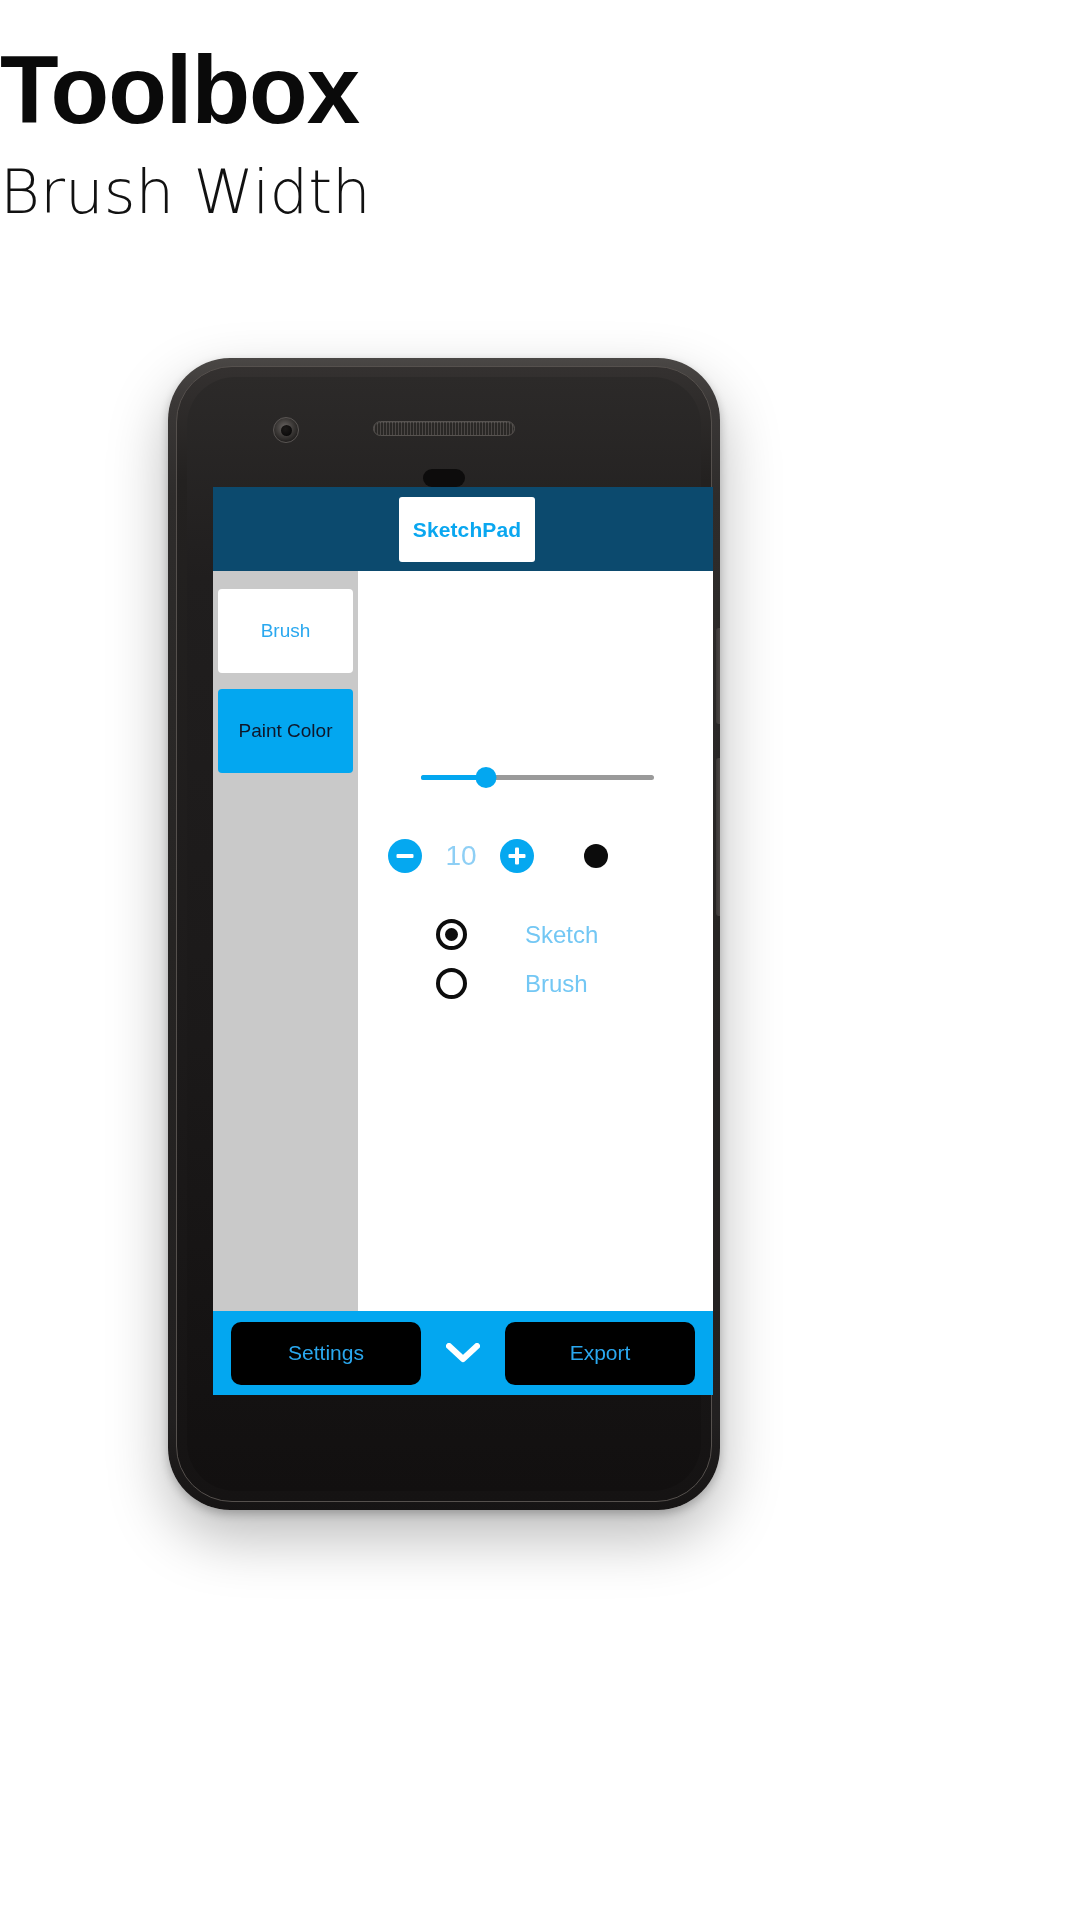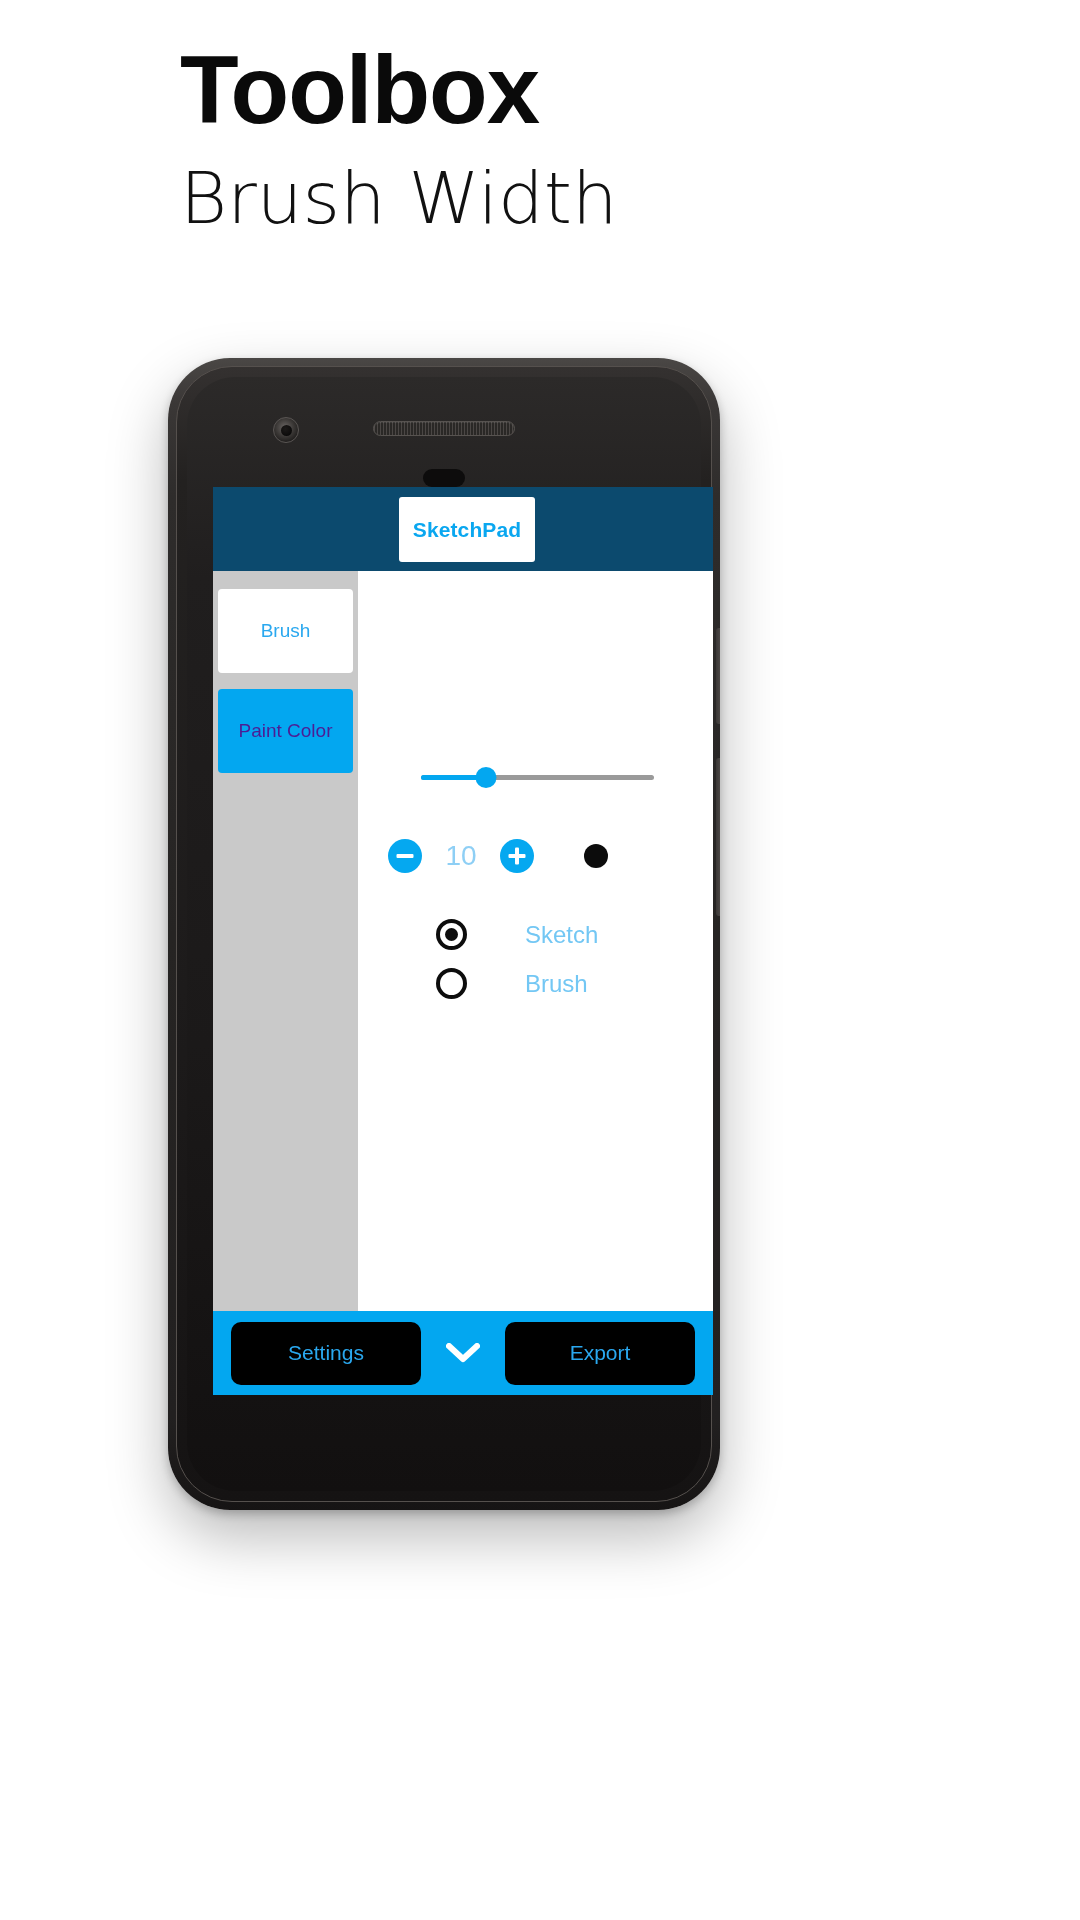--- a/index.html
+++ b/index.html
@@ -5,28 +5,28 @@
   * { box-sizing: border-box; margin: 0; padding: 0; }
   html, body {
     width: 1080px; height: 1920px;
     background: #ffffff;
     font-family: "Liberation Sans", sans-serif;
     overflow: hidden;
   }
   .page { position: relative; width: 1080px; height: 1920px; background: #fff; }
 
   
-  .heading { position: absolute; left: 0; top: 0; width: 1080px; padding-left: 180px; }
+  .heading { position: absolute; left: 0; top: 0; width: 1080px; }
   .title-main {
     font-size: 96px; font-weight: 700; letter-spacing: -1px;
     color: #0a0a0a; line-height: 1.05; margin-top: 40px;
     font-family: "Liberation Sans", sans-serif;
   }
   .title-sub {
-    font-size: 72px; font-weight: 300; letter-spacing: 0px;
+    font-size: 61px; font-weight: 300; letter-spacing: 0px;
     color: #111; line-height: 1.15; margin-top: 16px;
     font-family: "DejaVu Sans", sans-serif;
     -webkit-text-stroke: 0px;
     transform: scaleX(1.0);
   }
 
   
   .phone {
     position: absolute; left: 168px; top: 358px;
     width: 552px; height: 1152px;
@@ -102,21 +102,21 @@
     padding-top: 18px;
     display: flex; flex-direction: column; gap: 16px;
   }
   .side-btn {
     margin: 0 5px; height: 84px; border-radius: 4px;
     display: flex; align-items: center; justify-content: center;
     text-align: center; font-size: 19px; line-height: 1.25;
     padding: 0 6px;
   }
   .side-btn.active { background: #ffffff; color: #2aa8ef; }
-  .side-btn.normal { background: #03a7f0; color: #4c1d95; }
+  .side-btn.normal { background: #03a7f0; color: #0f172a; }
 
   .content { flex: 1; background: #ffffff; position: relative; }
 
   .slider-wrap {
     position: absolute; left: 63px; top: 196px; width: 233px; height: 20px;
   }
   .slider-track {
     position: absolute; left: 0; top: 8px; width: 100%; height: 5px;
     background: #9a9a9a; border-radius: 3px;
   }

